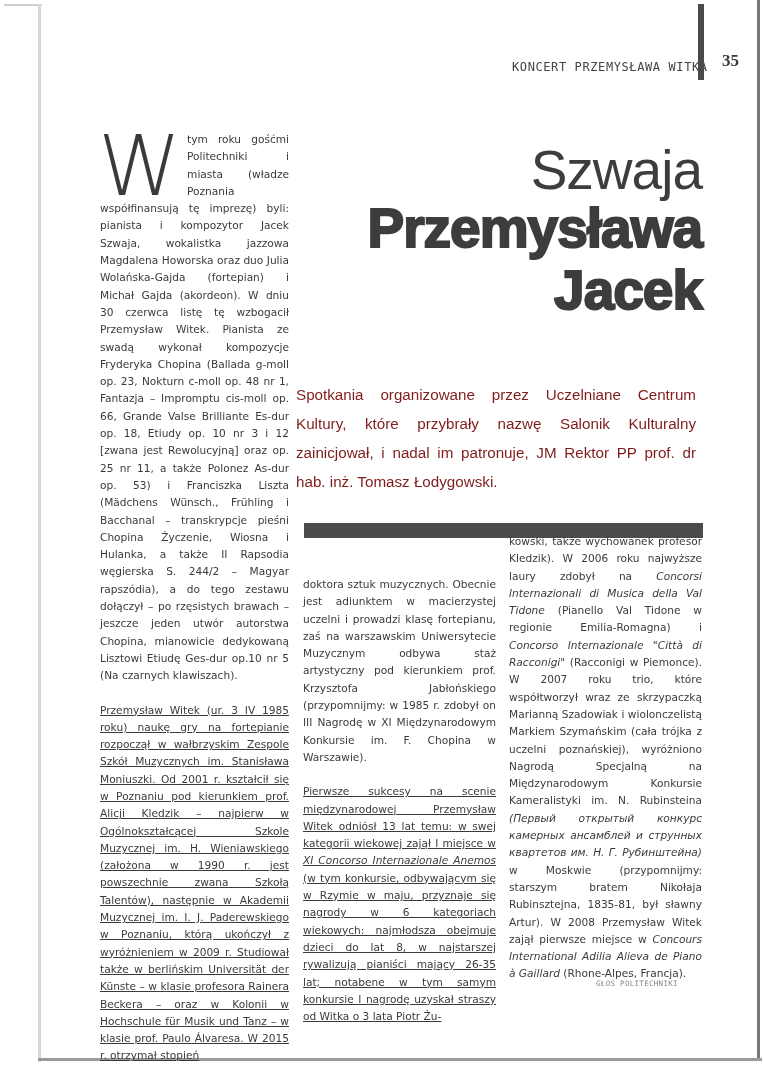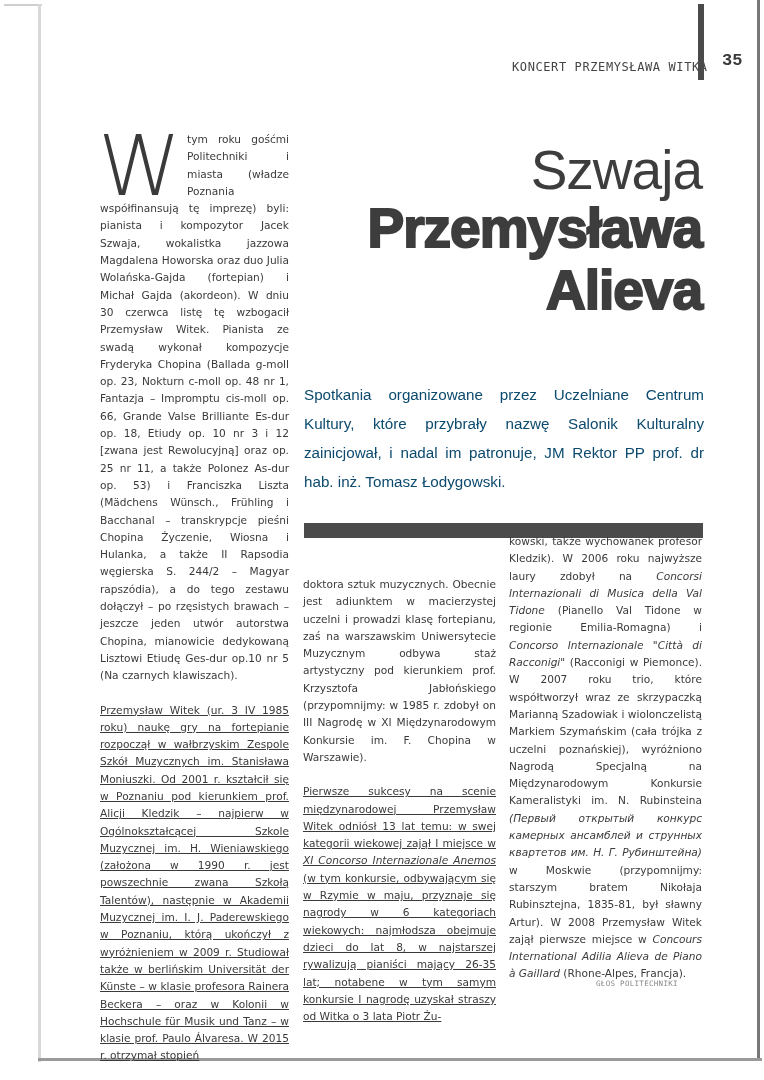--- a/index.html
+++ b/index.html
@@ -5,57 +5,57 @@
   html, body { margin:0; padding:0; }
   body { width:764px; height:1080px; background:#ffffff; position:relative; overflow:hidden;
          font-family:"DejaVu Sans", sans-serif; color:#333; }
   .page-edge-left { position:absolute; left:38px; top:4px; width:3px; height:1058px; background:#d8d8d8; }
   .page-edge-top { position:absolute; left:4px; top:4px; width:38px; height:2px; background:#cfcfcf; }
   .page-edge-bottom { position:absolute; left:38px; top:1058px; width:724px; height:3px; background:#9a9a9a; }
   .page-edge-right { position:absolute; left:757px; top:0; width:3px; height:1060px; background:#777; }
   .running-head { position:absolute; left:512px; top:60px; font-family:"DejaVu Sans Mono", monospace;
                   font-size:12px; letter-spacing:0.6px; color:#444; }
   .head-bar { position:absolute; left:698px; top:4px; width:6px; height:76px; background:#4a4a4a; }
-  .page-number { position:absolute; left:722px; top:51px; font-family:Liberation Mono, monospace;
+  .page-number { position:absolute; left:722px; top:51px; font-family:Liberation Serif, serif;
                  font-weight:bold; font-size:17px; color:#3a3a3a; }
   .col { position:absolute; font-family:"DejaVu Sans", sans-serif; font-size:10.6px; line-height:17.3px;
          color:#3a3a3a; text-align:justify; }
   .col p { margin:0; }
   .col p + p { margin-top:17px;text-decoration:underline; }
   .col1 { left:100px; top:131px; width:189px; }
   .col2 { left:303px; top:563px; width:193px;margin-top:13px; }
   .col3 { left:509px; top:533px; width:193px; }
   .dropcap { float:left; font-family:"DejaVu Sans", sans-serif; font-weight:200; font-size:84px;
              line-height:66px; margin:2px 6px 0 -2px; color:#3a3a3a; }
   .title { position:absolute; right:62px; text-align:right; font-family:"Liberation Sans", sans-serif; color:#3d3d3d; }
   .title-1 { top:138px; font-size:55px; font-weight:normal; letter-spacing:-1px; }
   .title-2 { top:196px; font-size:55px; font-weight:900; letter-spacing:-1px;margin-left:20px; -webkit-text-stroke:2px #3d3d3d; }
   .title-3 { top:258px; font-size:55px; font-weight:900; letter-spacing:-1px; -webkit-text-stroke:2px #3d3d3d; }
-  .lead { position:absolute; left:304px; top:380px; width:400px; font-family:"Liberation Sans", sans-serif;
-          font-size:15.2px; line-height:29px; color:#0c4a6e; text-align:justify; }
+  .lead { position:absolute; left:296px; top:380px; width:400px; font-family:"Liberation Sans", sans-serif;
+          font-size:15.2px; line-height:29px; color:#7f1d1d; text-align:justify; }
   .divider-bar { position:absolute; left:304px; top:523px; width:399px; height:15px; background:#4b4b4b; }
   .footer { position:absolute; left:596px; top:979px; font-family:"DejaVu Sans Mono", monospace;
             font-size:7.5px; color:#888; letter-spacing:0.3px; }
   em { font-style:italic; }
 </style>
 </head>
 <body>
 
 <div class="page-edge-top"></div>
 <div class="page-edge-left"></div>
 <div class="page-edge-right"></div>
 <div class="page-edge-bottom"></div>
 
 <div class="running-head">KONCERT PRZEMYSŁAWA WITKA</div>
 <div class="head-bar"></div>
 <div class="page-number">35</div>
 
 <div class="title title-1">Szwaja</div>
 <div class="title title-2">Przemysława</div>
-<div class="title title-3">Alieva</div>
+<div class="title title-3">Jacek</div>
 
 <div class="lead">Spotkania organizowane przez Uczelniane Centrum Kultury, które przybrały nazwę Salonik Kulturalny zainicjował, i nadal im patronuje, JM Rektor PP prof. dr hab. inż. Tomasz Łodygowski.</div>
 <div class="divider-bar"></div>
 
 <div class="col col1">
   <p><span class="dropcap">W</span><span>tym roku gośćmi Politechniki i miasta (władze Poznania współfinansują tę imprezę) byli: pianista i kompozytor Jacek Szwaja, wokalistka jazzowa Magdalena Howorska oraz duo Julia Wolańska-Gajda (fortepian) i Michał Gajda (akordeon). W dniu 30 czerwca listę tę wzbogacił Przemysław Witek. Pianista ze swadą wykonał kompozycje Fryderyka Chopina (Ballada g-moll op. 23, Nokturn c-moll op. 48 nr 1, Fantazja – Impromptu cis-moll op. 66, Grande Valse Brilliante Es-dur op. 18, Etiudy op. 10 nr 3 i 12 [zwana jest Rewolucyjną] oraz op. 25 nr 11, a także Polonez As-dur op. 53) i Franciszka Liszta (Mädchens Wünsch., Frühling i Bacchanal – transkrypcje pieśni Chopina Życzenie, Wiosna i Hulanka, a także II Rapsodia węgierska S. 244/2 – Magyar rapszódia), a do tego zestawu dołączył – po rzęsistych brawach – jeszcze jeden utwór autorstwa Chopina, mianowicie dedykowaną Lisztowi Etiudę Ges-dur op.10 nr 5 (Na czarnych klawiszach).</span></p>
   <p>Przemysław Witek (ur. 3 IV 1985 roku) naukę gry na fortepianie rozpoczął w wałbrzyskim Zespole Szkół Muzycznych im. Stanisława Moniuszki. Od 2001 r. kształcił się w Poznaniu pod kierunkiem prof. Alicji Kledzik – najpierw w Ogólnokształcącej Szkole Muzycznej im. H. Wieniawskiego (założona w 1990 r. jest powszechnie zwana Szkołą Talentów), następnie w Akademii Muzycznej im. I. J. Paderewskiego w Poznaniu, którą ukończył z wyróżnieniem w 2009 r. Studiował także w berlińskim Universität der Künste – w klasie profesora Rainera Beckera – oraz w Kolonii w Hochschule für Musik und Tanz – w klasie prof. Paulo Álvaresa. W 2015 r. otrzymał stopień</p>
 </div>
 
 <div class="col col2">

